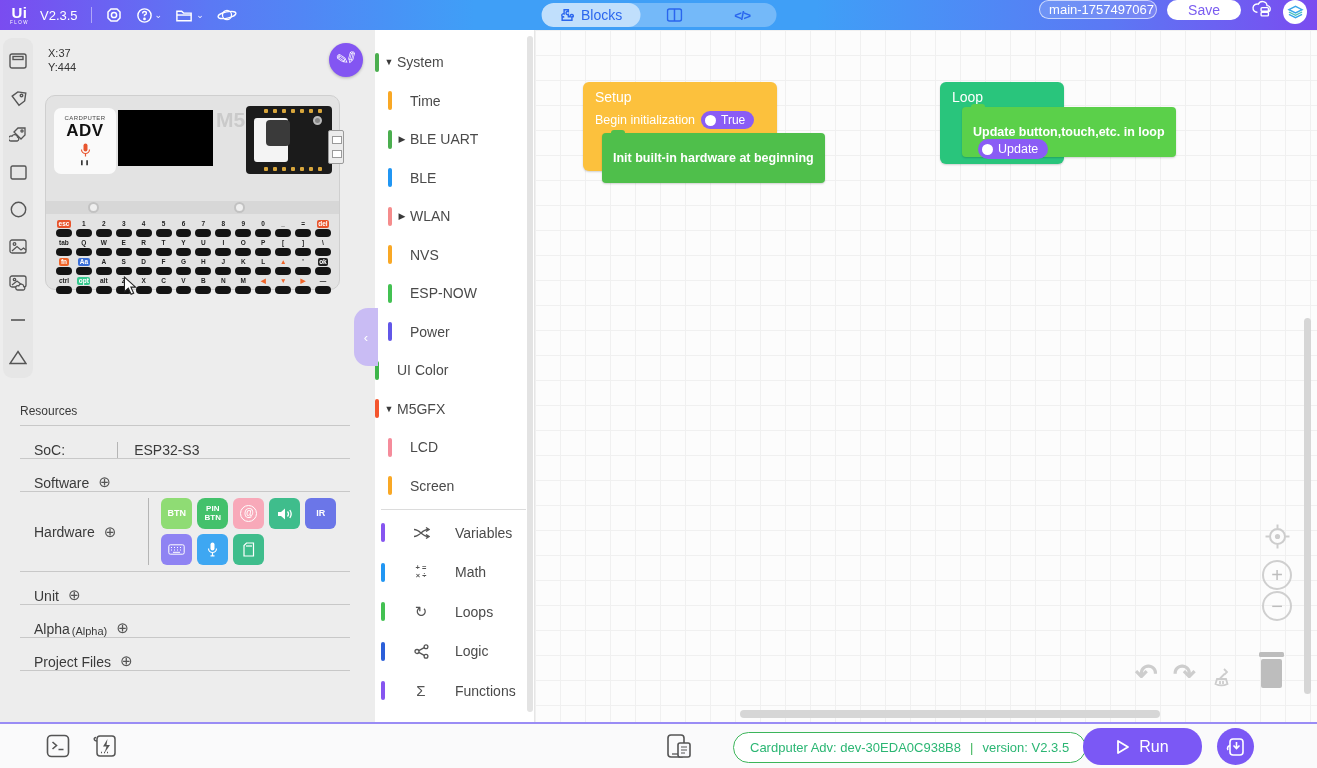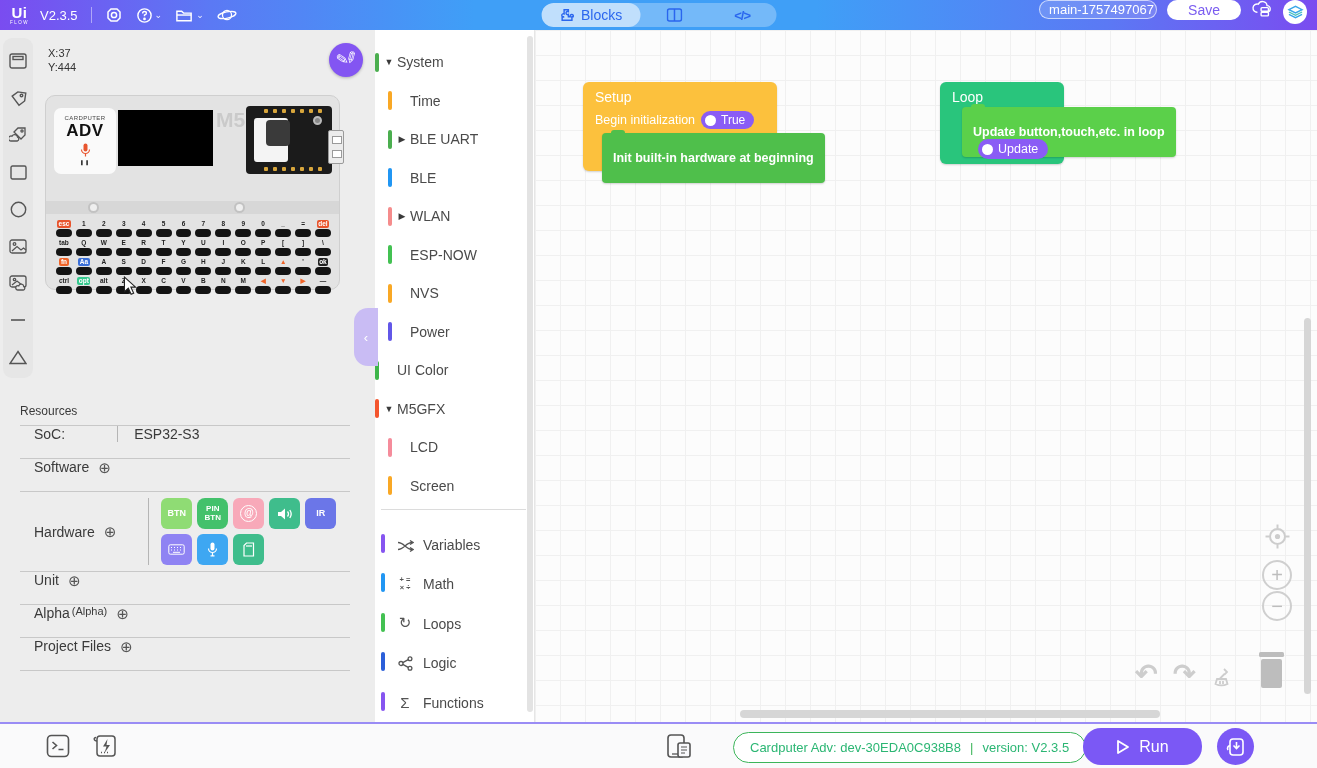--- a/index.html
+++ b/index.html
@@ -80,21 +80,21 @@
   .kb-row { display:flex; margin-bottom:2px; }
   .kb-key { flex:1; display:flex; flex-direction:column; align-items:center; min-width:0; }
   .kb-label { font-size:6.5px; font-weight:bold; color:#222; line-height:8px; height:8px;
     border-radius:2px; padding:0 1.5px; white-space:nowrap; }
   .kb-oval { width:80%; height:8px; background:#141414; border-radius:4px; margin-top:1px; }
   .cursor-arrow { position:absolute; left:122px; top:246px; z-index:5; }
 
   
   .resources { position:absolute; left:20px; top:368px; width:330px; color:#3a3a3a; }
   .res-title { font-size:12px; padding:6px 0 7px; }
-  .res-row { border-top:1px solid #c8c8c8; display:flex; align-items:flex-start;
+  .res-row { border-top:1px solid #c8c8c8; display:flex; align-items:flex-end;
     min-height:33px; padding:0 0 0 14px; font-size:14px; gap:6px; }
   .plus { font-size:15px; color:#555; margin-left:3px; cursor:pointer; }
   .soc-div { width:1px; height:16px; background:#b5b5b5; margin-left:46px; margin-right:10px; }
   .hw-row { align-items:center; padding-top:6px; padding-bottom:6px; }
   .badges { display:flex; flex-wrap:wrap; gap:5px; width:190px; margin-left:26px;
     border-left:1px solid #b5b5b5; padding-left:12px; }
   .badge { width:31px; height:31px; border-radius:6px; color:#fff; display:flex; flex-direction:column;
     align-items:center; justify-content:center; font-size:9px; font-weight:bold; line-height:1.05; cursor:pointer; }
   .at-ring { width:17px; height:17px; border:1.5px solid #fff; border-radius:50%;
     display:flex; align-items:center; justify-content:center; font-size:10px; font-weight:bold; }
@@ -107,21 +107,21 @@
 
   
   .toolbox { position:absolute; left:375px; top:30px; width:160px; height:692px; background:#fff;
     border-right:1px solid #e6e6e6; overflow:hidden; }
   .cat-list { padding-top:13px; }
   .cat-row { height:38.5px; display:flex; align-items:center; cursor:pointer; }
   .cat-flag { width:4px; height:19px; border-radius:2px; margin-left:6px; flex:none; }
   .cat-arrow { width:16px; text-align:center; font-size:9px; color:#3a3a3a; flex:none; margin-left:2px; }
   .cat-label { font-size:14px; color:#4a4a4a; white-space:nowrap; }
   .tb-sep { height:1px; background:#dcdcdc; margin:4px 8px 3px 6px; }
-  .blk-row { height:39.5px; display:flex; align-items:flex-end; cursor:pointer; }
+  .blk-row { height:39.5px; display:flex; align-items:center; cursor:pointer;gap:16px; }
   .blk-icon { width:20px; margin:0 8px 0 10px; display:flex; align-items:center; justify-content:center;
     color:#555; font-size:15px; flex:none; }
   .mathglyph { font-size:7.5px; line-height:1.1; font-weight:bold; color:#555; text-align:center; }
   .partial-flag { position:absolute; left:381px; bottom:0; width:4px; height:7px;
     background:#f9a825; border-radius:2px 2px 0 0; }
   .toolbox-scroll { position:absolute; right:1px; top:6px; width:6px; height:676px;
     background:#e3e3e3; border-radius:3px; }
 
   
   .canvas { position:absolute; left:535px; top:30px; width:782px; height:692px;
@@ -705,29 +705,29 @@
           <span class="cat-label">BLE</span>
         </div>
 
         <div class="cat-row">
           <span class="cat-flag" style="background: rgb(245, 140, 140); margin-left: 13px;"></span>
           <span class="cat-arrow">▶</span>
           <span class="cat-label">WLAN</span>
         </div>
 
         <div class="cat-row">
+          <span class="cat-flag" style="background: rgb(249, 168, 37); margin-left: 13px;"></span>
+          <span class="cat-arrow"></span>
+          <span class="cat-label">NVS</span>
+        </div>
+
+        <div class="cat-row">
           <span class="cat-flag" style="background: rgb(67, 193, 82); margin-left: 13px;"></span>
           <span class="cat-arrow"></span>
           <span class="cat-label">ESP-NOW</span>
-        </div>
-
-        <div class="cat-row">
-          <span class="cat-flag" style="background: rgb(249, 168, 37); margin-left: 13px;"></span>
-          <span class="cat-arrow"></span>
-          <span class="cat-label">NVS</span>
         </div>
 
         <div class="cat-row">
           <span class="cat-flag" style="background: rgb(98, 87, 232); margin-left: 13px;"></span>
           <span class="cat-arrow"></span>
           <span class="cat-label">Power</span>
         </div>
 
         <div class="cat-row">
           <span class="cat-flag" style="background: rgb(61, 181, 73); margin-left: 0px;"></span>

